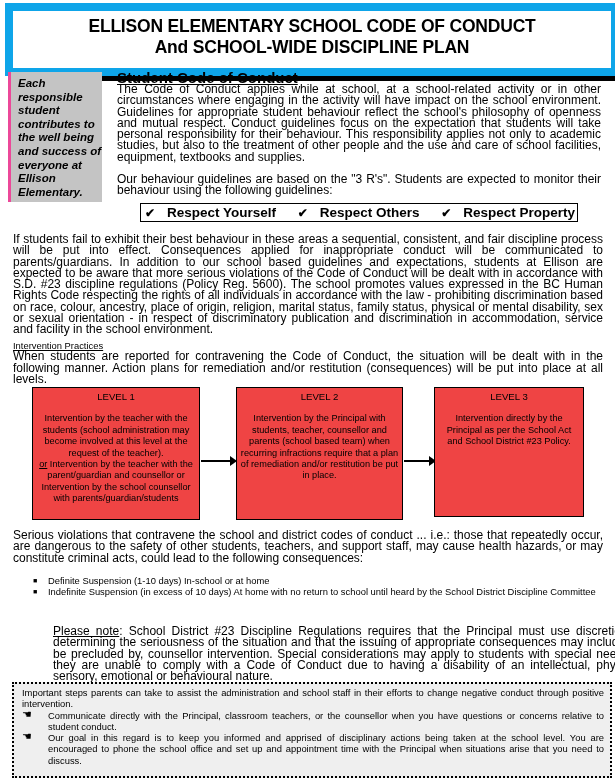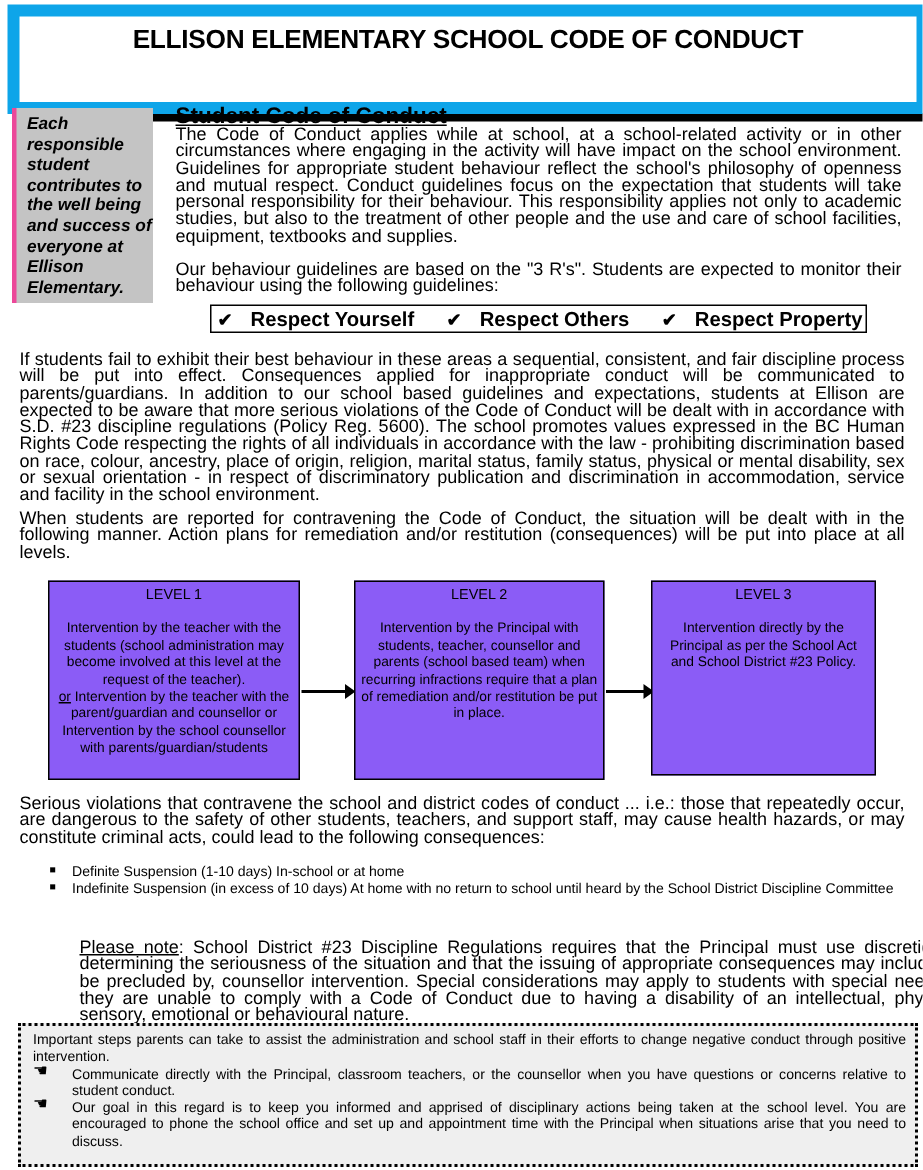--- a/index.html
+++ b/index.html
@@ -24,21 +24,21 @@
   .heading-u2 { text-decoration: underline; font-size: 9.4px; line-height: 11.3px; }
   .respect-box {
     left: 140px; top: 203px; width: 438px; height: 19px; border: 1.5px solid #000;
     box-sizing: border-box; display: flex; align-items: center; justify-content: space-between;
     padding: 0 2px 0 4px; font-weight: bold; font-size: 13.5px;
   }
   .respect-item { display: flex; align-items: center; white-space: nowrap; }
   .check { font-size: 12px; margin-right: 12px; }
   .lvl {
     border: 1px solid #000; box-sizing: border-box; text-align: center;
-    font-size: 9.2px; line-height: 11.4px; padding: 3px 2px 0 2px; background: #8b5cf6;
+    font-size: 9.2px; line-height: 11.4px; padding: 3px 2px 0 2px; background: #ef4444;
   }
   .lvl .t { margin-bottom: 11px; font-size: 9.6px; }
   .arrow { height: 2px; background: #000; }
   .arrow::after { content: ""; position: absolute; right: -2px; top: -4px;
     border-left: 7px solid #000; border-top: 5px solid transparent; border-bottom: 5px solid transparent; }
   ul.bul { margin: 0; padding: 0; list-style: none; }
   ul.bul li { position: relative; padding-left: 35px; font-size: 9.4px; line-height: 11.3px; }
   ul.bul li .b { position: absolute; left: 20px; top: 0; font-size: 7px; }
   .note-box {
     left: 12px; top: 682px; width: 600px; height: 96px; background: #efefef;
@@ -46,20 +46,21 @@
     font-size: 9.4px; line-height: 11.3px; text-align: justify;
   }
   .note-box .hand-row { position: relative; padding-left: 26px; }
   .note-box .hand { position: absolute; left: 0; top: -1px; font-size: 11px; }
 </style>
 </head>
 <body>
 
 <div class="abs header-box">
   <div>ELLISON ELEMENTARY SCHOOL CODE OF CONDUCT</div>
+  <div>And SCHOOL-WIDE DISCIPLINE PLAN</div>
 </div>
 
 <div class="abs side-box">
   <span>Each responsible student contributes to the well being and success of everyone at Ellison Elementary.</span>
 </div>
 
 <div class="abs" style="left:117px; top:72px; width:484px;">
   <div class="heading-u">Student Code of Conduct</div>
   <div class="p">The Code of Conduct applies while at school, at a school-related activity or in other circumstances where engaging in the activity will have impact on the school environment.  Guidelines for appropriate student behaviour reflect the school's philosophy of openness and mutual respect.  Conduct guidelines focus on the expectation that students will take personal responsibility for their behaviour.  This responsibility applies not only to academic studies, but also to the treatment of other people and the use and care of school facilities, equipment, textbooks and supplies.</div>
   <div class="p" style="margin-top:11px;">Our behaviour guidelines are based on the "3 R's". Students are expected to monitor their behaviour using the following guidelines:</div>
@@ -76,20 +77,21 @@
   </div>
   <div class="respect-item">
     <span class="check">✔</span>
     <span>Respect Property</span>
   </div>
 </div>
 
 <div class="abs p" style="left:13px; top:234px; width:590px;">If students fail to exhibit their best behaviour in these areas a sequential, consistent, and fair discipline process will be put into effect.  Consequences applied for inappropriate conduct will be communicated to parents/guardians. In addition to our school based guidelines and expectations, students at Ellison are expected to be aware that more serious violations of the Code of Conduct will be dealt with in accordance with S.D. #23 discipline regulations (Policy Reg. 5600). The school promotes values expressed in the BC Human Rights Code respecting the rights of all individuals in accordance with the law - prohibiting discrimination based on race, colour, ancestry, place of origin, religion, marital status, family status, physical or mental disability, sex or sexual orientation - in respect of discriminatory publication and discrimination in accommodation, service and facility in the school environment.</div>
 
 <div class="abs" style="left:13px; top:340px; width:590px;">
+  <div class="heading-u2">Intervention Practices</div>
   <div class="p">When students are reported for contravening the Code of Conduct, the situation will be dealt with in the following manner.  Action plans for remediation and/or restitution (consequences) will be put into place at all levels.</div>
 </div>
 
 <div class="abs lvl" style="left:32px; top:387px; width:168px; height:133px;">
   <div class="t">LEVEL 1</div>
   <div>
     <span>Intervention by the teacher with the students (school administration may become involved at this level at the request of the teacher).</span><br>
     <span style="text-decoration:underline;">or</span><span> Intervention by the teacher with the parent/guardian and counsellor or Intervention by the school counsellor with parents/guardian/students</span>
   </div>
 </div>

